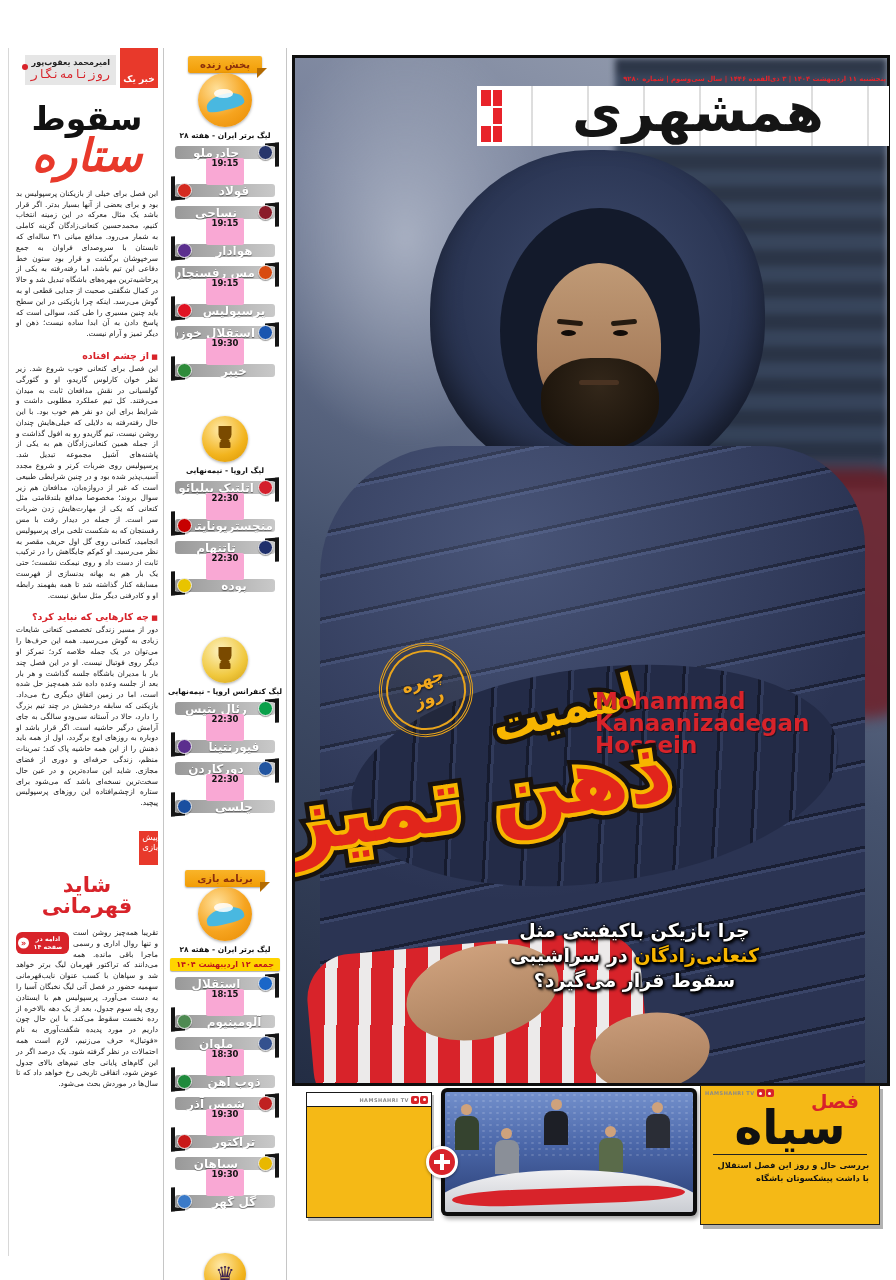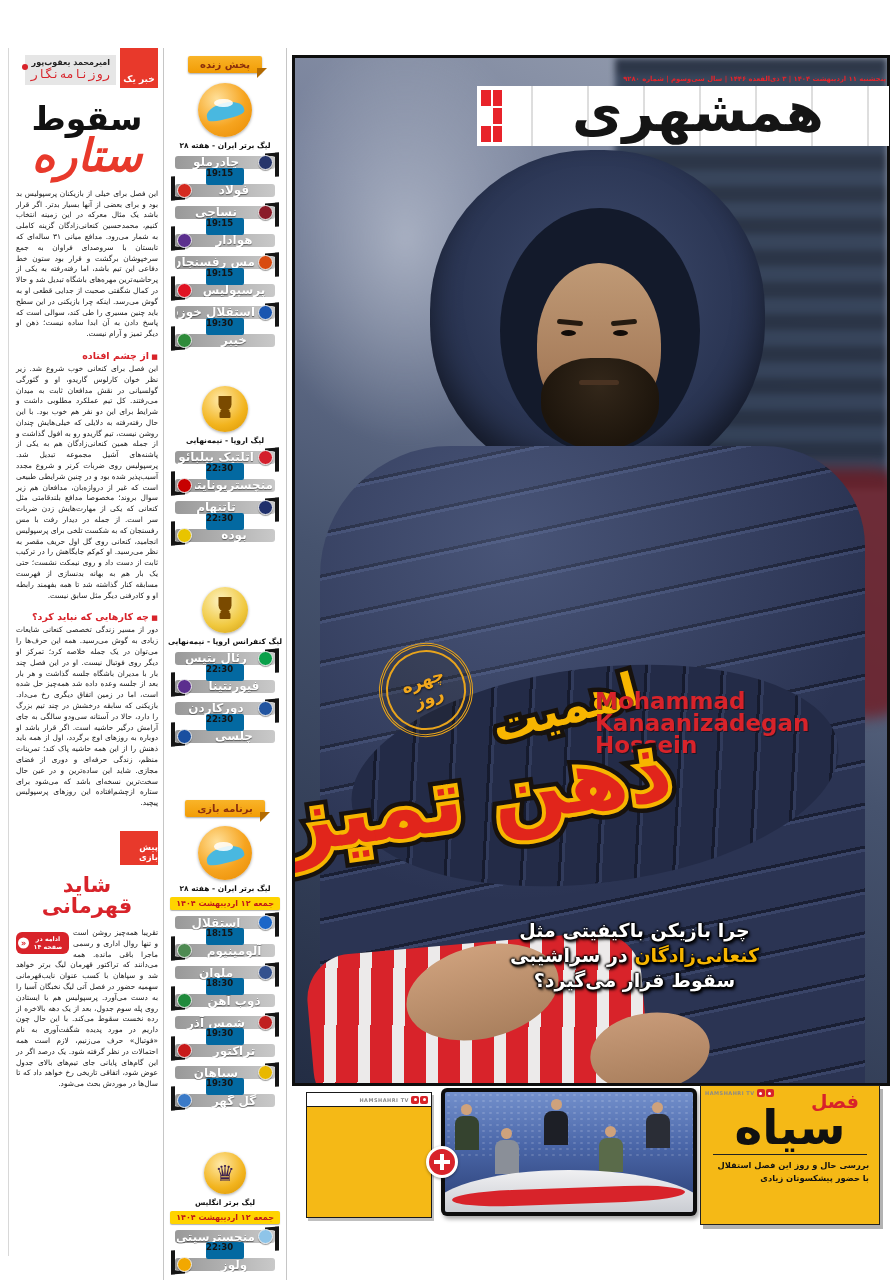--- a/index.html
+++ b/index.html
@@ -14,22 +14,22 @@
             display:flex;align-items:flex-end;justify-content:center;padding-bottom:4px;box-sizing:border-box;}
   .byline{background:#e6e6e6;padding:3px 6px;margin-top:7px;min-width:86px;box-sizing:border-box;position:relative;}
   .byline .nm{font-size:8px;font-weight:bold;color:#222;}
   .byline .rl{font-size:12px;color:#d8232a;font-family:Liberation Mono, monospace;}
   .byline .dot{position:absolute;left:-3px;top:9px;width:6px;height:6px;border-radius:50%;background:#d8232a;}
   .h1a{font-size:33px;font-weight:bold;color:#111;text-align:center;line-height:1;margin-top:14px;}
   .h1b{font-size:45px;font-weight:bold;color:#e8392b;text-align:center;line-height:.95;font-style:italic;}
   .para{font-size:7.4px;line-height:10.8px;text-align:justify;color:#161616;margin-top:11px;}
   .subhead{color:#d8232a;font-size:9.5px;font-weight:bold;margin:10px 0 0;}
   .subhead::before{content:"■ ";font-size:7px;color:#d8232a;}
-  .pm-tag{background:#e8392b;color:#fff;font-weight:bold;font-size:8.5px;width:38px;height:34px;
-          display:flex;align-items:flex-end;justify-content:center;padding-bottom:3px;box-sizing:border-box;margin-top:22px;}
+  .pm-tag{background:#e8392b;color:#fff;font-weight:normal;font-size:8.5px;width:19px;height:34px;
+          display:flex;align-items:flex-end;justify-content:center;padding-bottom:13px;box-sizing:border-box;margin-top:22px;}
   .h2red{color:#d8232a;font-size:21px;font-weight:bold;text-align:center;line-height:1;margin-top:10px;}
   .cont{float:left;background:#d8232a;color:#fff;border-radius:6px;padding:3px 4px 3px 15px;
         font-size:6.3px;font-weight:bold;margin:4px 4px 0 0;position:relative;text-align:center;line-height:1.3;width:34px;}
   .cont i{position:absolute;left:2px;top:50%;transform:translateY(-50%);width:11px;height:11px;border-radius:50%;
           background:#fff;color:#d8232a;font-style:normal;font-size:8px;line-height:11px;}
   
   #strip{position:absolute;left:163px;top:48px;width:124px;height:1232px;
          border-left:1px solid #c6c6c6;border-right:1px solid #c6c6c6;direction:rtl;
          display:flex;flex-direction:column;align-items:center;box-sizing:border-box;}
   .ribbon{background:linear-gradient(#f9b429,#f29c05);color:#8a2e0c;font-weight:bold;font-size:10px;
@@ -55,22 +55,22 @@
   .fx{position:relative;margin:0 2px 9px;}
   .fx::before{content:"";position:absolute;top:-3px;right:-4px;width:10px;height:20px;
               border-right:4px solid #151515;border-top:4px solid #151515;transform:skewY(-5deg);}
   .fx::after{content:"";position:absolute;bottom:-3px;left:-4px;width:10px;height:20px;
              border-left:4px solid #151515;border-bottom:4px solid #151515;transform:skewY(-5deg);}
   .fx-row{height:13px;border-radius:3px;background:linear-gradient(90deg,#999 0%,#c9c9c9 100%);
           display:flex;align-items:center;color:#fff;font-size:12px;font-weight:bold;padding:0 2px;gap:3px;position:relative;z-index:1;}
   .fx-row .tname{flex:1;text-align:center;white-space:nowrap;overflow:hidden;text-shadow:0 1px 1px rgba(0,0,0,.5);}
   .tlogo{width:15px;height:15px;border-radius:50%;flex:none;border:1px solid #f2f2f2;box-sizing:border-box;box-shadow:0 1px 1px rgba(0,0,0,.4);}
   .fx-bot{flex-direction:row-reverse;}
-  .fx-time{width:38px;margin:-1px auto;background:#0369a1;color:#141414;font-size:8.5px;font-weight:bold;
-           text-align:left;border-radius:2px;height:17px;line-height:11px;position:relative;z-index:2;}
+  .fx-time{width:38px;margin:-1px auto;background:#f9a8d4;color:#141414;font-size:8.5px;font-weight:bold;
+           text-align:center;border-radius:2px;height:27px;line-height:11px;position:relative;z-index:2;}
   
   #photo{position:absolute;left:292px;top:55px;width:598px;height:1031px;border:3px solid #0e0e0e;box-sizing:border-box;
          background:linear-gradient(205deg,#9aa2b2 0%,#76809a 28%,#46536e 58%,#232d44 100%);overflow:hidden;}
   .ph{position:absolute;}
   .bg-light{left:-40px;top:-30px;width:300px;height:420px;background:radial-gradient(#b9c0cf,transparent 70%);opacity:.75;filter:blur(4px);}
   .bg-seats{right:0;top:0;width:46%;height:42%;background:repeating-linear-gradient(180deg,#1d2738 0 16px,#2b394f 16px 32px);
             opacity:.85;filter:blur(3px);}
   .bg-redseat{right:-25px;top:40%;width:150px;height:250px;background:#6e2029;border-radius:40px;filter:blur(7px);opacity:.85;}
   .hood{left:135px;top:92px;width:335px;height:335px;border-radius:48%;
         background:radial-gradient(circle at 50% 42%,#3f4c6e 0%,#2b3654 55%,#1b2338 100%);box-shadow:inset 0 -18px 30px rgba(0,0,0,.45);}
@@ -470,15 +470,15 @@
     <div class="tvcorner">
       <span class="tvmini">
           <i></i>
           <i></i>
         </span>
       <span class="tvmini-txt">HAMSHAHRI TV</span>
     </div>
     <div class="bb-red">فصل</div>
     <div class="bb-black">سیاه</div>
     <div class="bb-line"></div>
-    <div class="bb-sub">بررسی حال و روز این فصل استقلال با حضور پیشکسوتان زیادی</div>
+    <div class="bb-sub">بررسی حال و روز این فصل استقلال با داشت پیشکسوتان باشگاه</div>
   </div>
 </div>
 
 </body></html>

